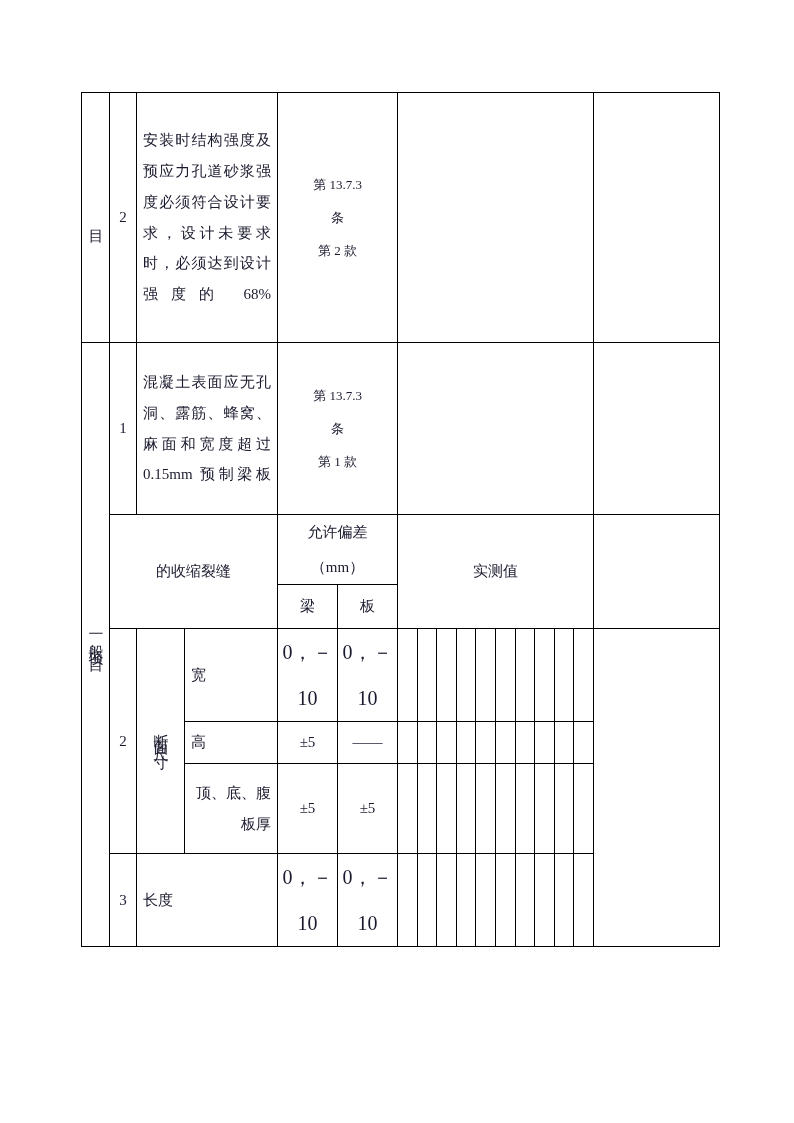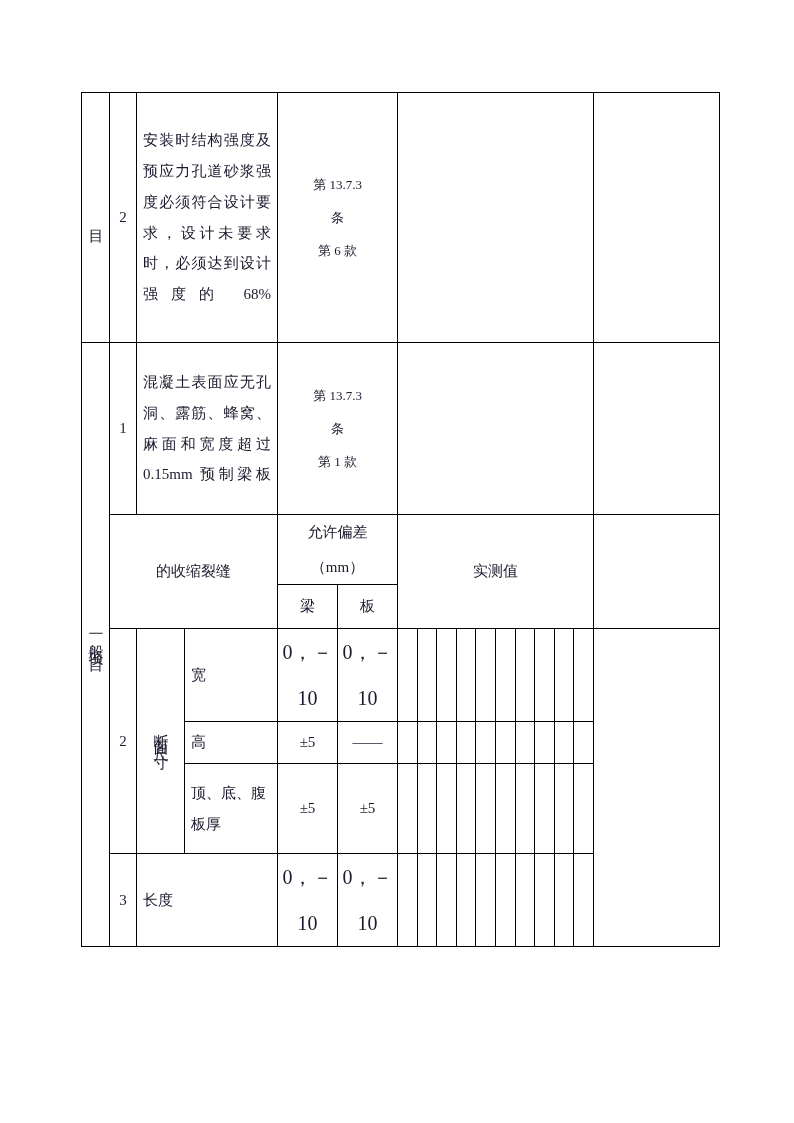--- a/index.html
+++ b/index.html
@@ -68,21 +68,21 @@
   .just {
     display: block;
     text-align: justify;
     text-align-last: justify;
     padding: 4px 6px;
     font-size: 15px;
     line-height: 2.05;
   }
   .just-left {
     display: block;
-    text-align: left;
+    text-align: right;
     padding: 4px 6px;
     font-size: 15px;
     line-height: 2.05;
   }
   .ctr-lines {
     display: block;
     text-align: center;
     font-size: 13px;
     line-height: 2.25;
     padding: 2px 2px;
@@ -134,21 +134,21 @@
       </td>
       <td>
         <span>2</span>
       </td>
       <td colspan="2">
         <span class="just">安装时结构强度及预应力孔道砂浆强度必须符合设计要求，设计未要求时，必须达到设计强度的 68%</span>
       </td>
       <td colspan="2">
         <span class="ctr-lines">第 13.7.3</span>
         <span class="ctr-lines">条</span>
-        <span class="ctr-lines">第 6 款</span>
+        <span class="ctr-lines">第 2 款</span>
       </td>
       <td colspan="10"></td>
       <td></td>
     </tr>
 
     <tr>
       <td rowspan="7">
         <span class="vert">一般项目</span>
       </td>
       <td style="height:171px">

